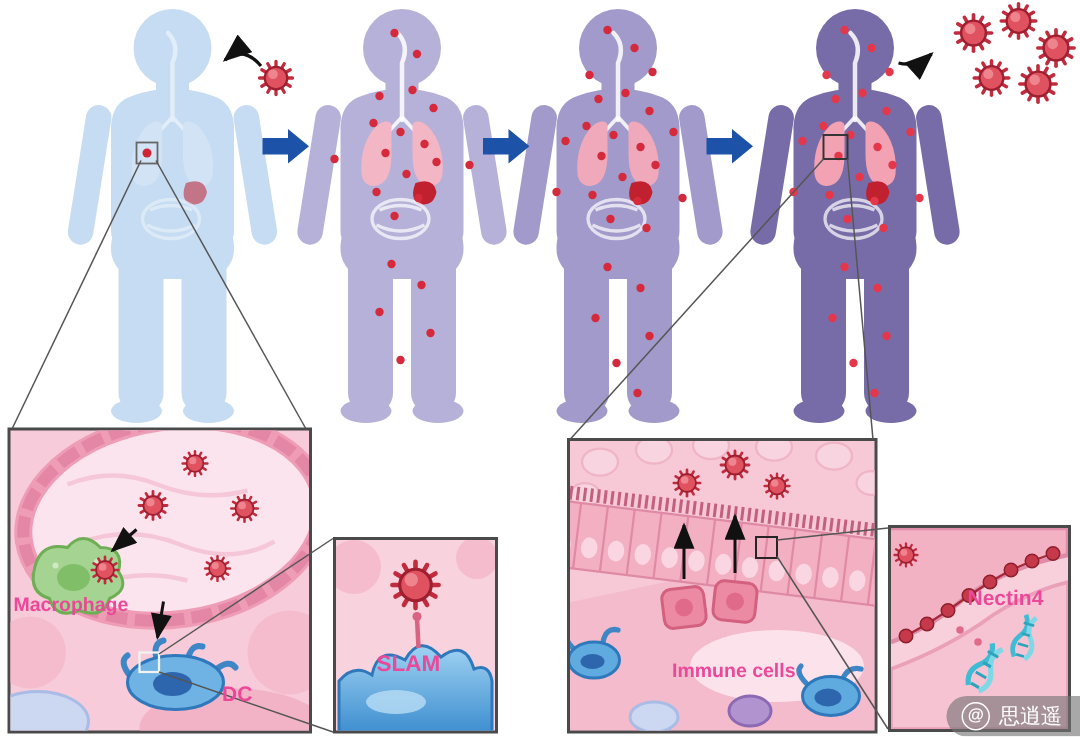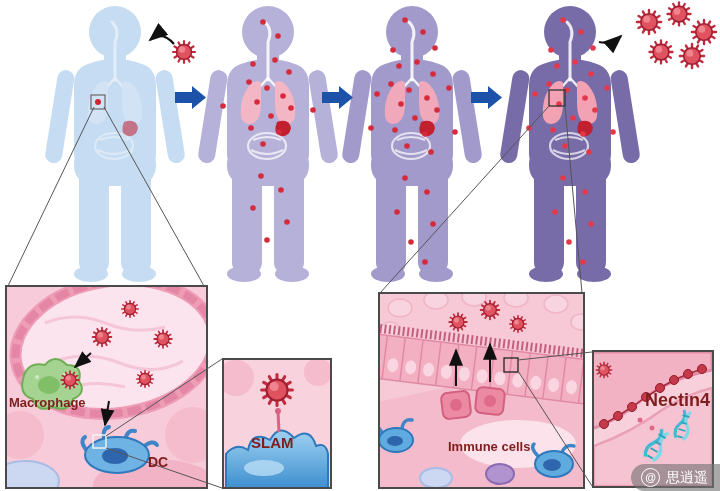--- a/index.html
+++ b/index.html
@@ -1,24 +1,24 @@
 <!DOCTYPE html>
 <html><head>
 <meta charset="utf-8">
 <style>
   html,body{margin:0;padding:0;background:#fff;}
   .stage{position:relative;width:720px;height:491px;background:#ffffff;overflow:hidden;
          font-family:"Liberation Sans",sans-serif;}
   .stage svg{position:absolute;left:0;top:0;}
-  .lbl{position:absolute;font-weight:bold;color:#7f1d1d;line-height:1;white-space:nowrap;}
+  .lbl{position:absolute;font-weight:bold;color:#ec4899;line-height:1;white-space:nowrap;}
   .lbl-macrophage{left:9px;top:396px;font-size:13px;}
   .lbl-dc{left:148px;top:455px;font-size:14px;}
   .lbl-slam{left:251px;top:435px;font-size:15px;text-align:center;}
   .lbl-immune{left:448px;top:440px;font-size:13px;}
-  .lbl-nectin{left:645px;top:391px;font-size:18px;}
+  .lbl-nectin{left:645px;top:391px;font-size:14px;}
   .watermark{position:absolute;right:0;top:464px;height:27px;display:flex;align-items:center;
              gap:6px;padding:0 12px 0 10px;background:rgba(115,115,115,0.62);
              border-radius:14px 0 0 14px;color:#fff;font-size:14px;}
   .wm-icon{display:inline-block;width:17px;height:17px;border:1.5px solid #fff;border-radius:50%;
            font-size:11px;line-height:17px;text-align:center;font-weight:bold;}
 </style>
 </head>
 <body>
 
 <div class="stage">

